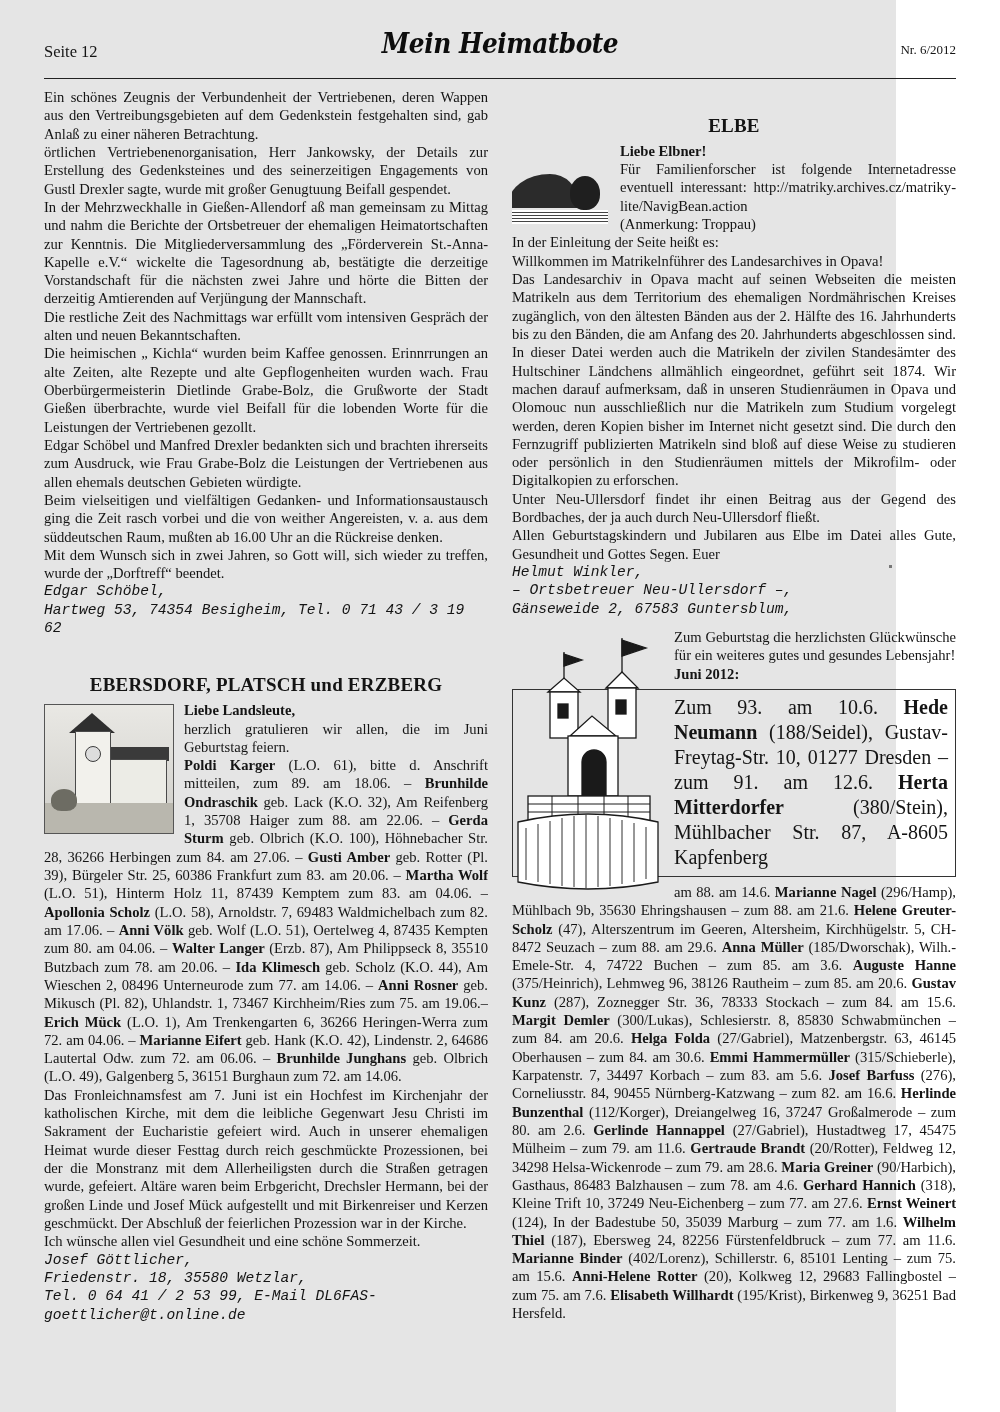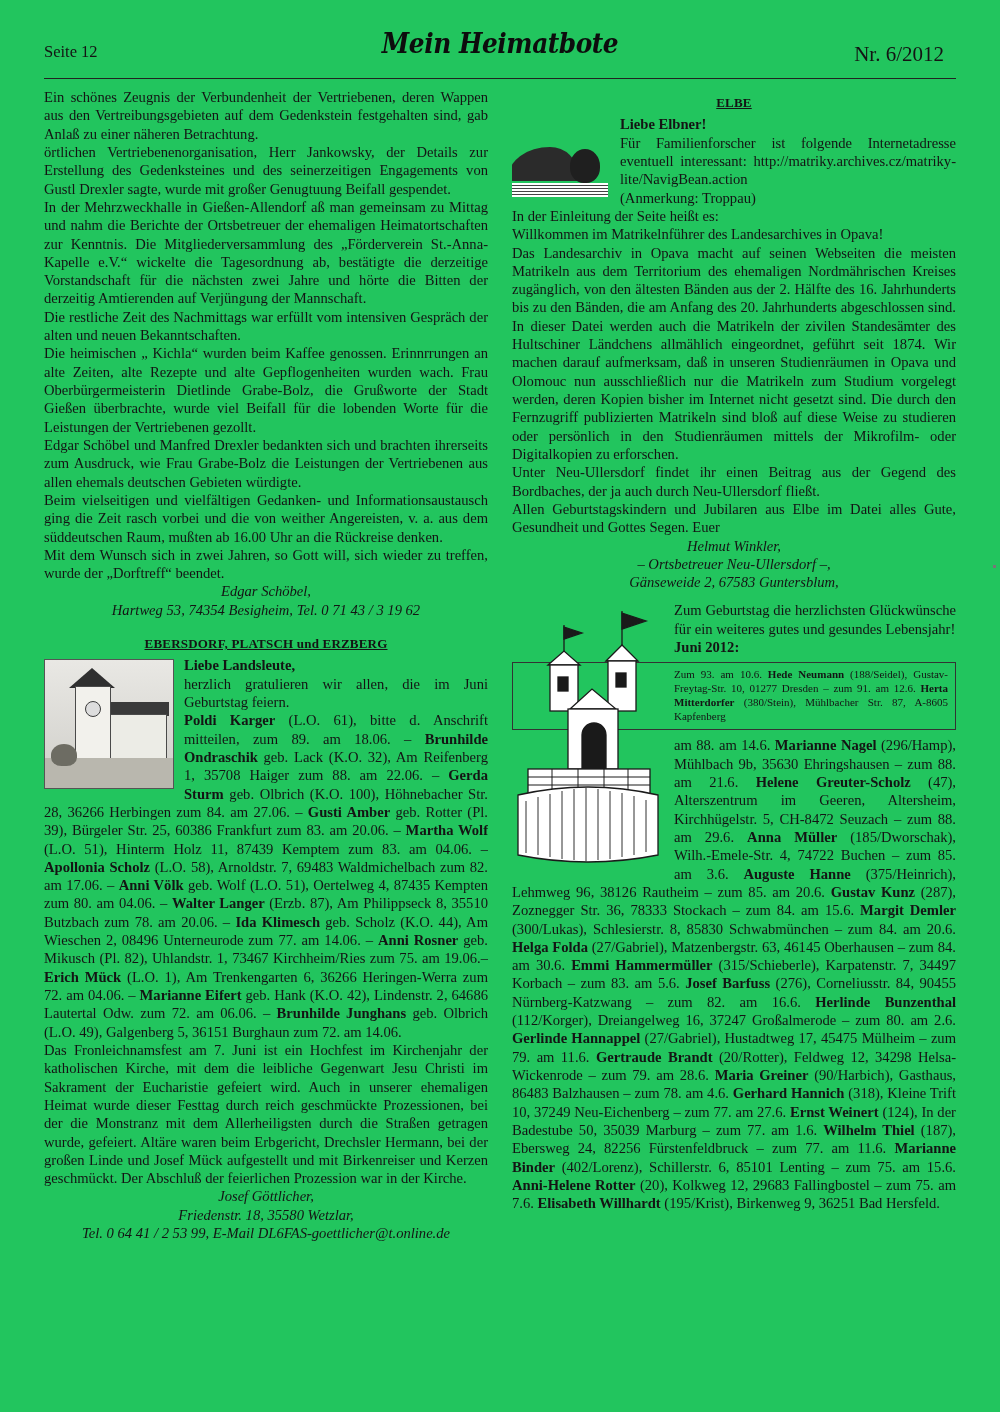--- a/index.html
+++ b/index.html
@@ -11,41 +11,41 @@
     width: 1000px;
     height: 1412px;
     position: relative;
     font-family: "Liberation Serif", serif;
     color: #141414;
     overflow: hidden;
   }
   .page {
     position: absolute;
     left: 0; top: 0;
-    width: 1000px;
+    width: 896px;
     height: 1412px;
-    background: #22c55e;
+    background: #e5e5e5;
   }
   
   .masthead {
     position: absolute;
     left: 44px; top: 28px;
     width: 912px;
     height: 46px;
   }
   .masthead-left {
     position: absolute;
     left: 0; top: 14px;
     font-size: 16.5px;
     font-family: "Liberation Serif", serif;
   }
   .masthead-right {
     position: absolute;
-    right: 12px; top: 14px;
-    font-size: 21px;
+    right: 0; top: 14px;
+    font-size: 13px;
     text-align: right;
   }
   .masthead-title {
     position: absolute;
     left: 0; right: 0; top: 0;
     text-align: center;
     font-family: "DejaVu Serif", serif;
     font-weight: bold;
     font-style: italic;
     font-size: 27px;
@@ -76,30 +76,30 @@
   #col-left { left: 44px; }
   #col-right { left: 512px; }
 
   .col p {
     margin: 0;
     text-indent: 0;
   }
   .sec-title {
     text-align: center;
     font-weight: bold;
-    font-size: 13px;
-    margin: 7px 0 4px 0;
+    font-size: 19px;
+    margin: 26px 0 4px 0;
     letter-spacing: 0.2px;
-    text-decoration: underline;
   }
   .sec-title.left-align { text-align: left; }
   .signature {
-    text-align: center;
+    text-align: left;
     font-style: italic;
     margin: 0;
+    font-family: Liberation Mono, monospace;
   }
   .bold { font-weight: bold; }
   .small-head { font-weight: bold; margin-top: 10px; }
 
   
   .img-church {
     float: left;
     width: 128px;
     height: 128px;
     margin: 3px 10px 3px 0;
@@ -206,21 +206,21 @@
     position: relative;
     overflow: hidden;
   }
   .img-coat svg { display: block; }
 
   
   .framed {
     border: 1px solid #333;
     padding: 5px 7px 6px 7px;
     margin: 6px 0 6px 0;
-    font-size: 11px;
+    font-size: 20px;
     line-height: 1.25;
     text-align: justify;
   }
   .pad-left-img { overflow: hidden; }
   .clearfix::after { content: ""; display: block; clear: both; }
   .spacer10 { height: 10px; }
   .mark-dot {
     position: absolute;
     right: 4px;
     top: 565px;
@@ -266,20 +266,21 @@
         <div class="ground"></div>
         <div class="bush"></div>
       </div>
       <p class="bold">Liebe Landsleute,</p>
       <p>herzlich gratulieren wir allen, die im Juni Geburtstag feiern.</p>
       <p><b>Poldi Karger</b> (L.O. 61), bitte d. Anschrift mitteilen, zum 89. am 18.06. – <b>Brunhilde Ondraschik</b> geb. Lack (K.O. 32), Am Reifenberg 1, 35708 Haiger zum 88. am 22.06. – <b>Gerda Sturm</b> geb. Olbrich (K.O. 100), Höhnebacher Str. 28, 36266 Herbingen zum 84. am 27.06. – <b>Gusti Amber</b> geb. Rotter (Pl. 39), Bürgeler Str. 25, 60386 Frankfurt zum 83. am 20.06. – <b>Martha Wolf</b> (L.O. 51), Hinterm Holz 11, 87439 Kemptem zum 83. am 04.06. – <b>Apollonia Scholz</b> (L.O. 58), Arnoldstr. 7, 69483 Waldmichelbach zum 82. am 17.06. – <b>Anni Völk</b> geb. Wolf (L.O. 51), Oertelweg 4, 87435 Kempten zum 80. am 04.06. – <b>Walter Langer</b> (Erzb. 87), Am Philippseck 8, 35510 Butzbach zum 78. am 20.06. – <b>Ida Klimesch</b> geb. Scholz (K.O. 44), Am Wieschen 2, 08496 Unterneurode zum 77. am 14.06. – <b>Anni Rosner</b> geb. Mikusch (Pl. 82), Uhlandstr. 1, 73467 Kirchheim/Ries zum 75. am 19.06.– <b>Erich Mück</b> (L.O. 1), Am Trenkengarten 6, 36266 Heringen-Werra zum 72. am 04.06. – <b>Marianne Eifert</b> geb. Hank (K.O. 42), Lindenstr. 2, 64686 Lautertal Odw. zum 72. am 06.06. – <b>Brunhilde Junghans</b> geb. Olbrich (L.O. 49), Galgenberg 5, 36151 Burghaun zum 72. am 14.06.</p>
     </div>
     <div class="clearfix"></div>
 
     <p>Das Fronleichnamsfest am 7. Juni ist ein Hochfest im Kirchenjahr der katholischen Kirche, mit dem die leibliche Gegenwart Jesu Christi im Sakrament der Eucharistie gefeiert wird. Auch in unserer ehemaligen Heimat wurde dieser Festtag durch reich geschmückte Prozessionen, bei der die Monstranz mit dem Allerheiligsten durch die Straßen getragen wurde, gefeiert. Altäre waren beim Erbgericht, Drechsler Hermann, bei der großen Linde und Josef Mück aufgestellt und mit Birkenreiser und Kerzen geschmückt. Der Abschluß der feierlichen Prozession war in der Kirche.</p>
+    <p>Ich wünsche allen viel Gesundheit und eine schöne Sommerzeit.</p>
     <p class="signature">Josef Göttlicher,</p>
     <p class="signature">Friedenstr. 18, 35580 Wetzlar,</p>
     <p class="signature">Tel. 0 64 41 / 2 53 99, E-Mail DL6FAS-goettlicher@t.online.de</p>
   </div>
 
   <div class="col" id="col-right">
 
     <div class="sec-title">ELBE</div>
 
     <div class="pad-left-img">

